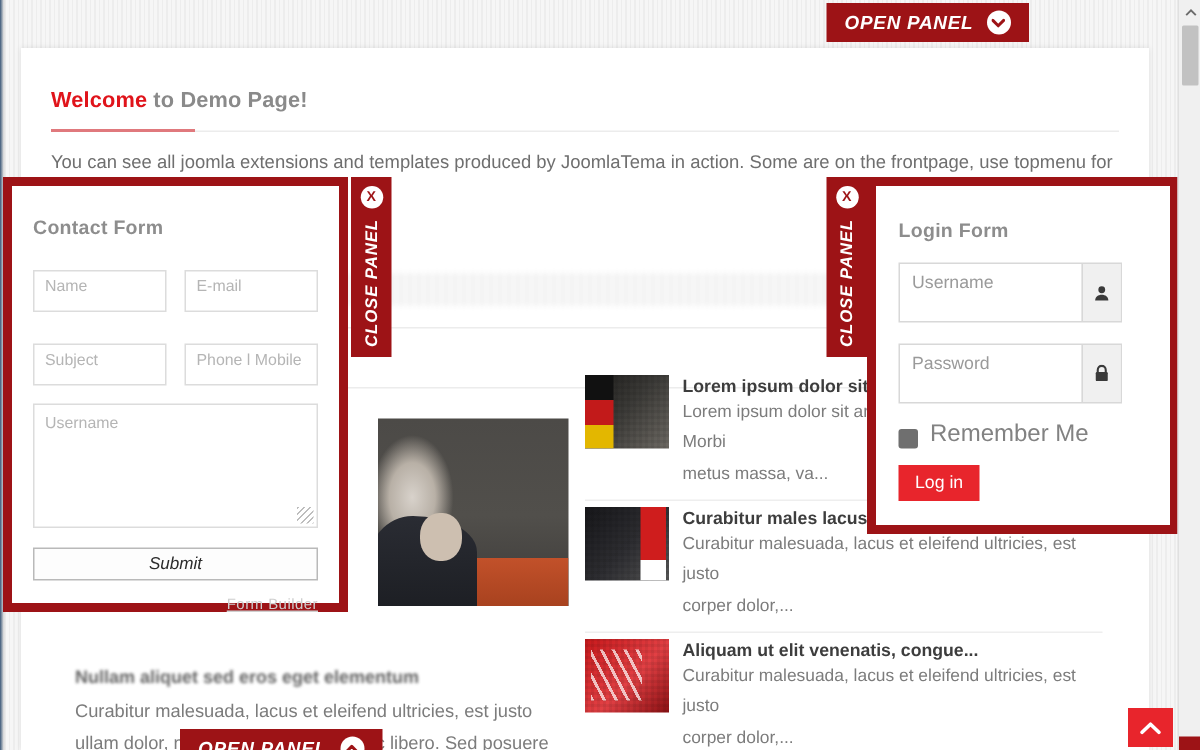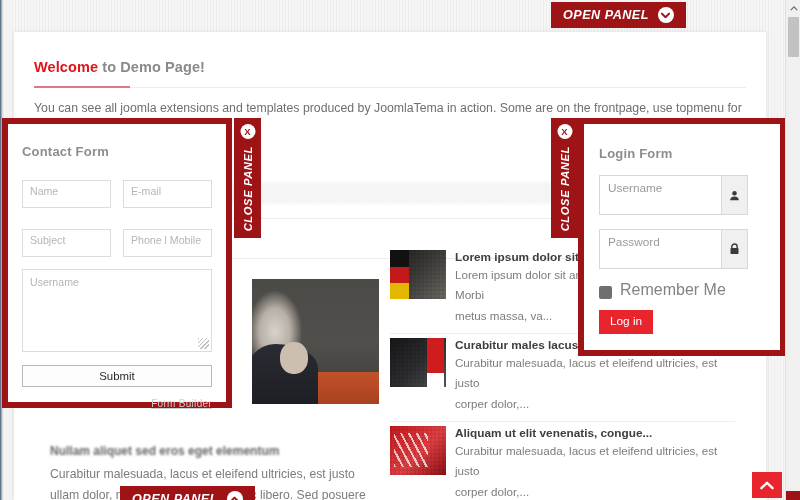--- a/index.html
+++ b/index.html
@@ -247,20 +247,21 @@
     margin-top: 13px;
     width: 100%; height: 22px;
     border: 1px solid #b9b9b9;
     background: #fdfdfd;
     font-size: 11.4px;
     color: #2b2b2b;
     line-height: 20px;
     text-align: center;
     font-family: "Liberation Sans", sans-serif;
     cursor: pointer;
+    font-style: italic;
   }
   .form-builder {
     margin-top: 11px;
     text-align: right;
     font-size: 10px;
     color: #cfcfcf;
     letter-spacing: .3px;
     text-decoration: underline;
   }
 

